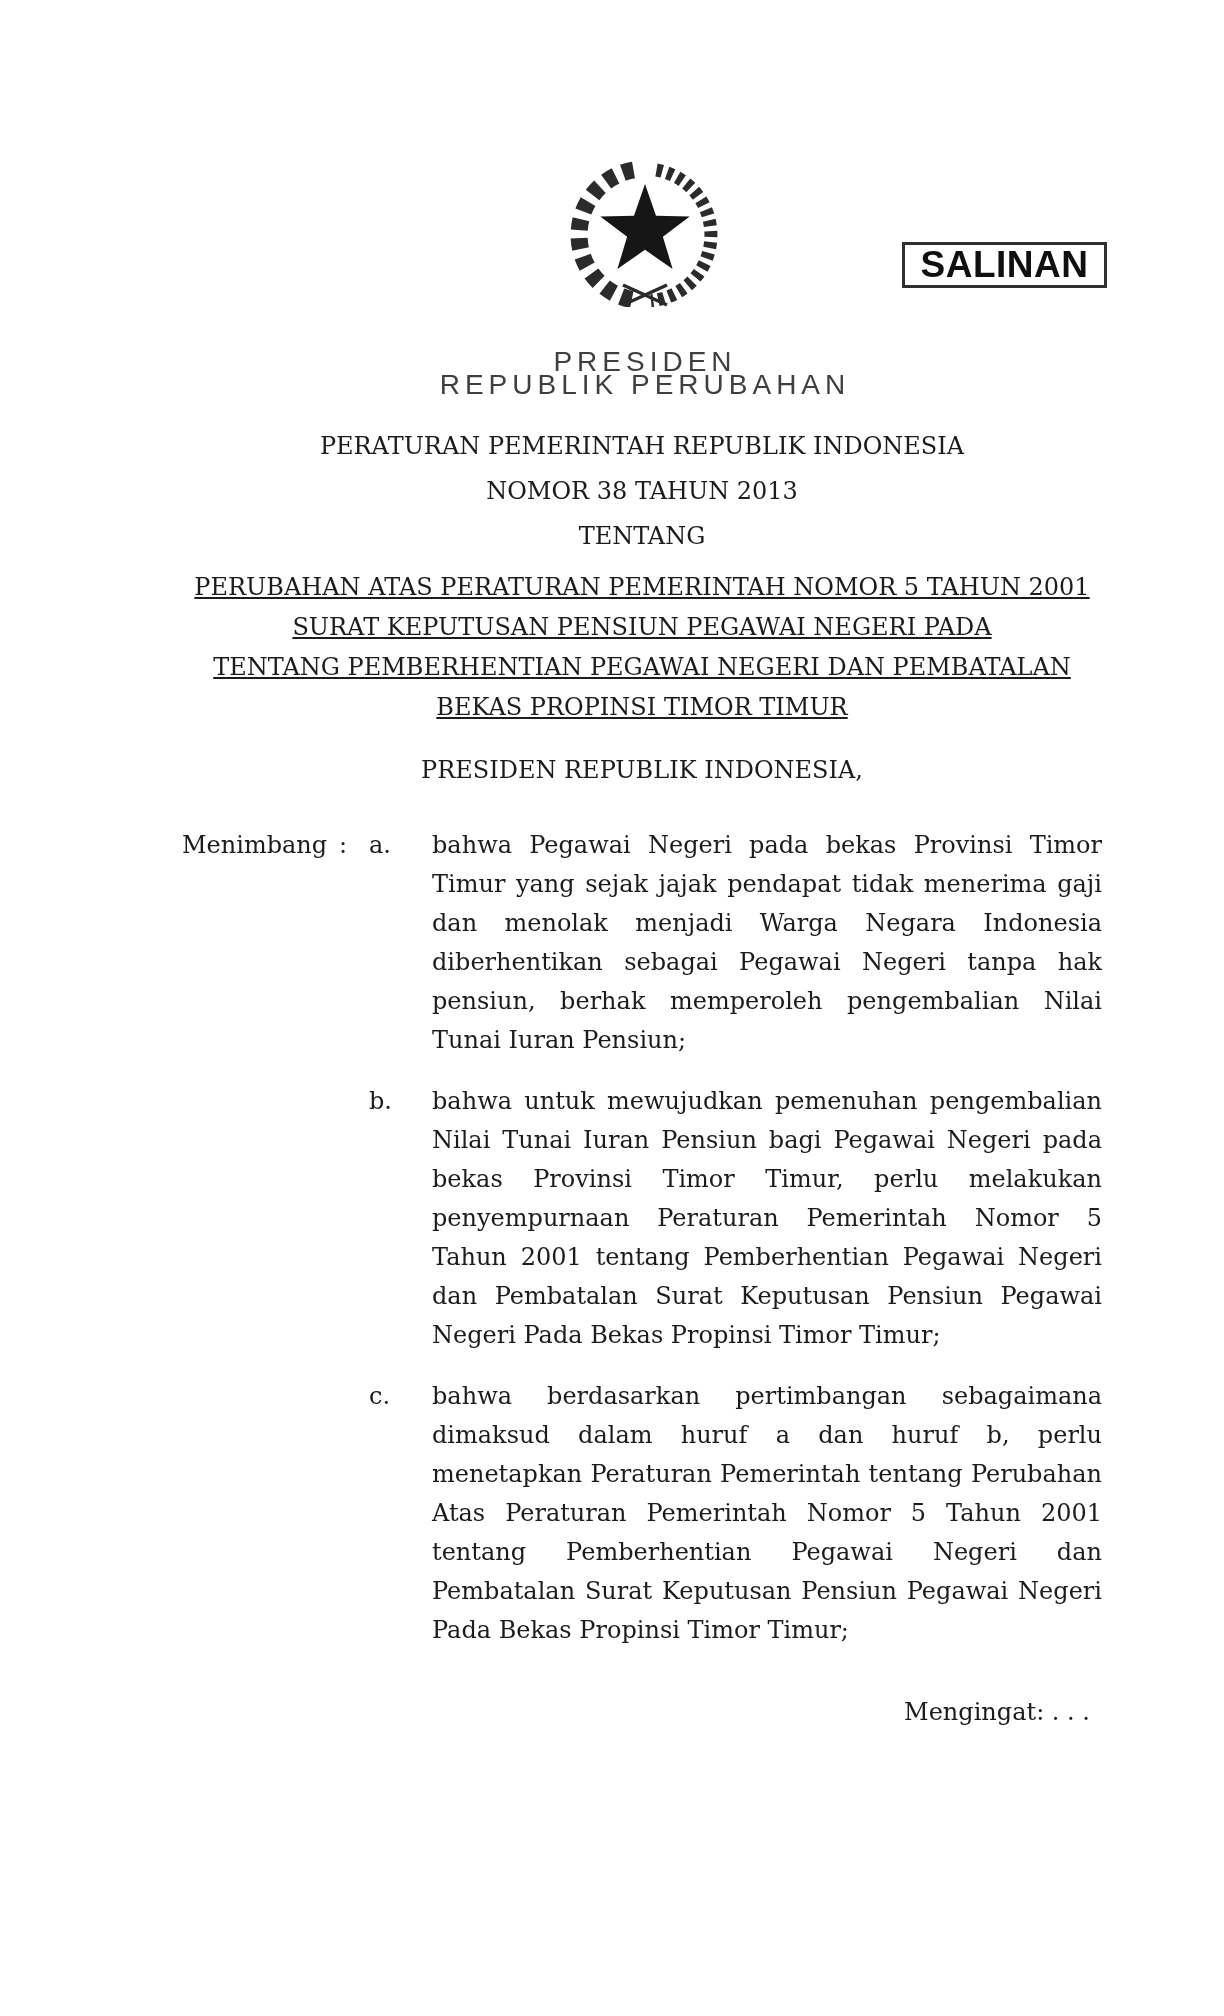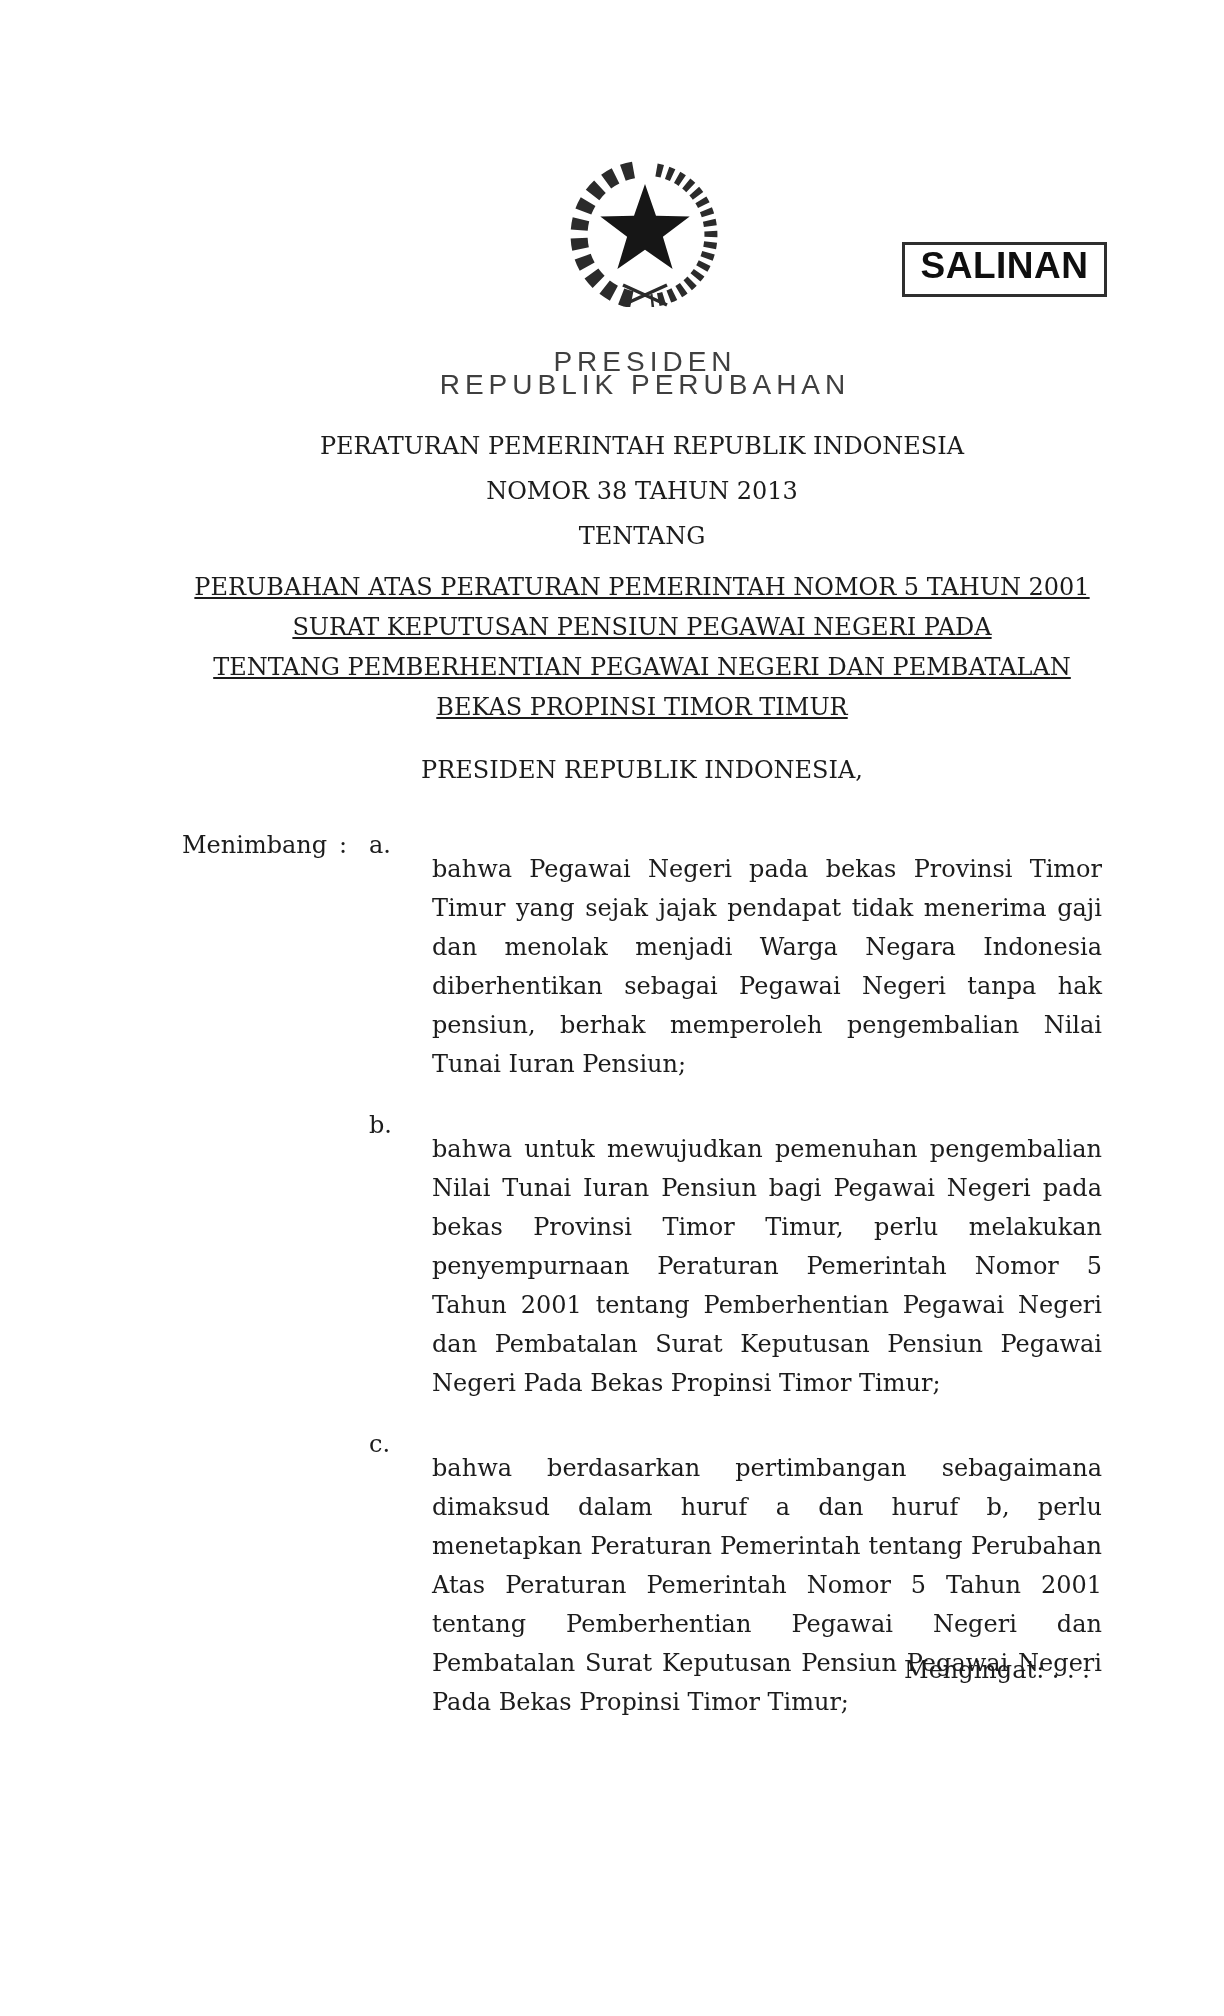--- a/index.html
+++ b/index.html
@@ -37,24 +37,25 @@
     color: #3f3f3f;
     white-space: nowrap;
   }
 
   
   .stamp {
     position: absolute;
     left: 902px;
     top: 242px;
     width: 205px;
-    height: 55px;
+    height: 46px;
     border: 3px solid #2f2f2f;
     box-sizing: border-box;
     display: flex;
+    align-items: center;
     justify-content: center;
     font-family: "Liberation Sans", sans-serif;
     font-weight: bold;
     font-size: 37px;
     letter-spacing: 0.5px;
     color: #0f0f0f;
   }
 
   
   .doc {
@@ -70,26 +71,26 @@
   .invocation   { margin-top: 38px; line-height: 40px; text-align: center; }
   .issuer       { margin-top: 23px; line-height: 40px; text-align: center; }
 
   .consider { display: flex; margin-top: 36px; line-height: 39px; }
   .c-label  { width: 157px; flex: 0 0 auto; }
   .c-colon  { width: 30px;  flex: 0 0 auto; }
   .c-items  { flex: 1 1 auto; }
   .c-item   { display: flex; margin-bottom: 22px; }
   .c-item:last-child { margin-bottom: 0; }
   .c-marker { width: 63px; flex: 0 0 auto; }
-  .c-text   { flex: 1 1 auto; text-align: justify; margin-top: 24px; }
+  .c-text   { flex: 1 1 auto; text-align: justify; }
 
   .catchword {
     position: absolute;
     left: 170px;
-    top: 1651px;
+    top: 1693px;
     width: 920px;
     text-align: right;
     font-size: 24px;
     line-height: 39px;
   }
 </style>
 </head>
 <body>
 
 <div class="page">

